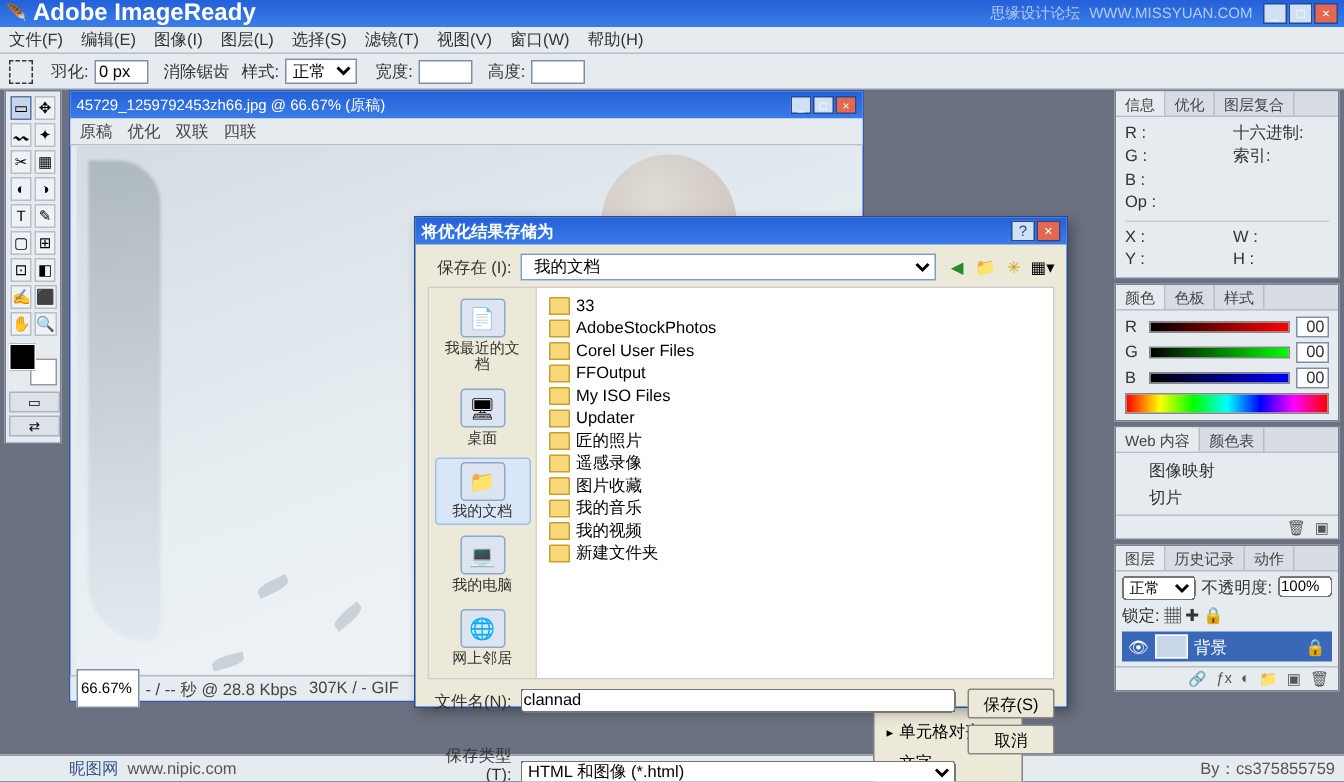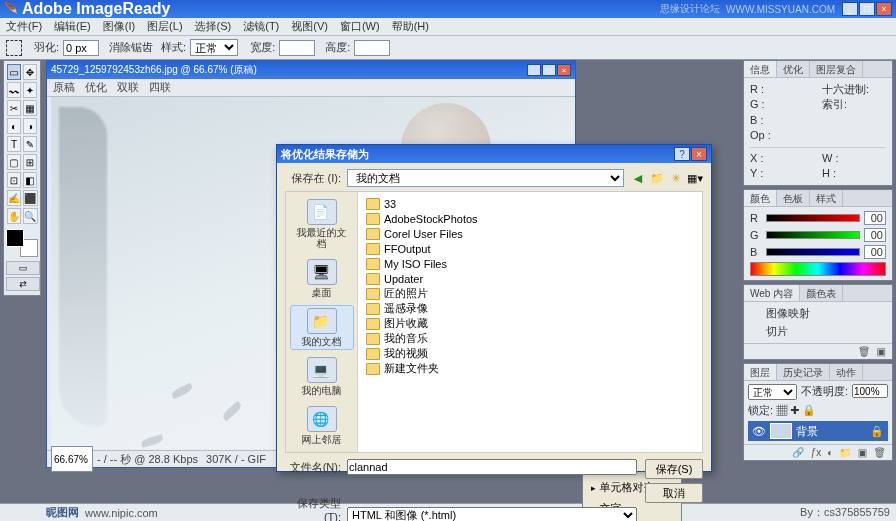--- a/index.html
+++ b/index.html
@@ -89,21 +89,21 @@
 .layer-item { display: flex; align-items: center; height: 20px; background: #3a68b8; color: #fff; padding: 0 4px; }
 .layer-item .thumb { width: 22px; height: 16px; background: #c8d8e8; border: 1px solid #fff; margin-right: 4px; }
 .panel-strip { display: flex; justify-content: flex-end; gap: 6px; padding: 2px 6px; height: 16px; align-items: center; border-top: 1px solid #b8bec6; }
 .panel-strip span { font-size: 10px; cursor: pointer; color: #555; }
 
 .secondary-menu { position: absolute; left: 582px; top: 395px; width: 100px; background: #ece9d8; border: 1px solid #7b8190; z-index: 5; }
 .secondary-menu .mi { padding: 3px 8px; font-size: 11px; color: #000; cursor: pointer; display: flex; align-items: center; }
 .secondary-menu .mi::before { content: "▸"; margin-right: 4px; font-size: 9px; }
 
 .statusbar { position: absolute; bottom: 0; left: 0; right: 0; height: 18px; background: #e6ebf0; border-top: 1px solid #969ca4; display: flex; align-items: center; padding: 0 6px; font-size: 10px; color: #555; }
-.statusbar .brand { font-weight: bold; color: #3a5a8a; margin-right: 6px; padding-left: 40px; }
+.statusbar .brand { font-weight: normal; color: #3a5a8a; margin-right: 6px; padding-left: 40px; }
 .statusbar .right { margin-left: auto; }
 </style>
 </head>
 <body>
 
 <div class="titlebar">
   <span class="icon">🪶</span>
   <span class="title">Adobe ImageReady</span>
   <span class="right-text">思缘设计论坛</span>
   <span class="right-text">WWW.MISSYUAN.COM</span>

